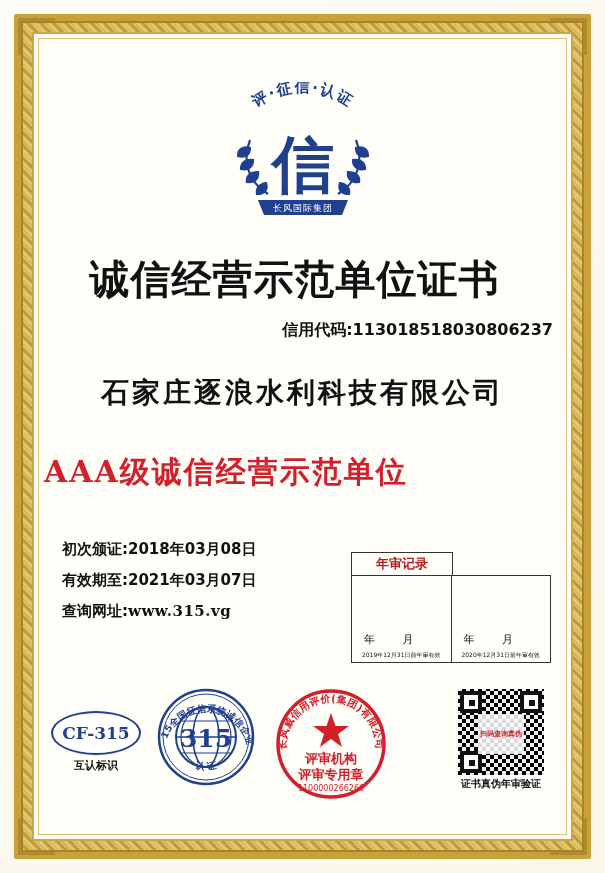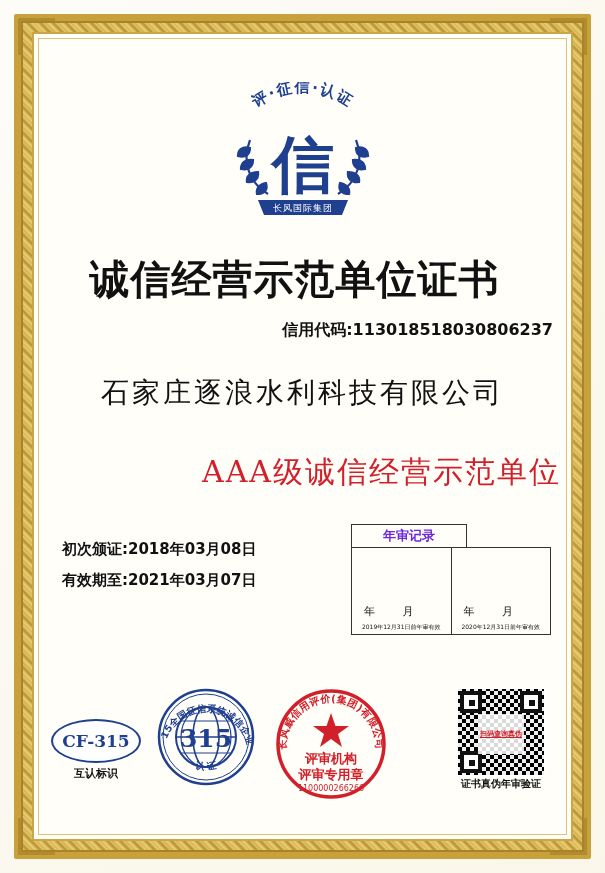--- a/index.html
+++ b/index.html
@@ -79,50 +79,51 @@
   }
   .credit-code{
     position:absolute;right:8px;top:268px;
     font-size:16px;font-weight:bold;color:#111;
     letter-spacing:0px;
     margin-top:8px;
   }
   .company{
     position:absolute;left:0;right:0;top:330px;
     text-align:center;
-    font-size:28px;font-weight:normal;color:#111;
+    font-size:28px;font-weight:bold;color:#111;
     letter-spacing:3px;
   }
   .award{
     position:absolute;left:0;right:0;top:408px;
-    text-align:right;
-    font-size:30px;font-weight:normal;color:#d2202a;
+    text-align:left;
+    font-size:30px;font-weight:bold;color:#d2202a;
     letter-spacing:2px;
   }
   .award .lat{font-family:"DejaVu Serif", serif;}
 
   
   .details{
     position:absolute;left:18px;top:490px;
     font-size:15px;color:#111;line-height:31px;
     font-weight:bold;
   }
   .details div{white-space:nowrap;}
   .details .lat{font-family:"DejaVu Serif", serif;letter-spacing:0.5px;}
 
   
   .review-box{
     position:absolute;right:10px;top:480px;
     width:200px;
   }
   .review-title{
-    font-size:13px;font-weight:bold;color:#6d28d9;
+    font-size:13px;font-weight:bold;color:#b91c1c;
     border:1px solid #333;border-bottom:none;
-    width:82px;text-align:center;padding:2px 16px;
+    width:82px;text-align:center;padding:2px 9px;
     background:#fffef9;
+    margin-top:28px;
   }
   .review-grid{
     border:1px solid #333;
     display:flex;height:86px;
     background:#fffef9;
   }
   .review-cell{
     flex:1;position:relative;
   }
   .review-cell + .review-cell{border-left:1px solid #333;}
@@ -138,21 +139,21 @@
 
   
   .seals{
     position:absolute;left:0;right:0;bottom:6px;height:140px;
   }
   .seal{position:absolute;text-align:center;}
   .seal-caption{
     font-size:11px;color:#111;margin-top:3px;font-weight:bold;
   }
 
-  .cf-badge{left:6px;top:36px;width:92px;}
+  .cf-badge{left:6px;top:28px;width:92px;}
   .cf-oval{
     width:86px;height:40px;border:2px solid #1f3f8f;border-radius:50%;
     display:flex;align-items:center;justify-content:center;
     color:#1f3f8f;font-family:"DejaVu Serif",serif;font-weight:bold;font-size:17px;
     background:#fff;
     margin:0 auto;
   }
 
   .globe-seal{left:112px;top:4px;width:100px;}
   .gov-seal{left:228px;top:2px;width:118px;}
@@ -174,21 +175,21 @@
   .qr-box .finder.a{left:2px;top:2px;}
   .qr-box .finder.b{right:2px;top:2px;}
   .qr-box .finder.c{left:2px;bottom:2px;}
   .qr-box .finder i{
     position:absolute;left:5px;top:5px;width:6px;height:6px;background:#111;
     display:block;
   }
   .qr-red{
     position:absolute;left:50%;top:52%;transform:translate(-50%,-50%);
     background:rgba(255,255,255,0.85);color:#d2202a;font-size:7px;
-    padding:15px 2px;white-space:nowrap;font-weight:bold;text-decoration:underline;
+    padding:15px 2px;white-space:nowrap;font-weight:bold;
   }
   .mark-caption{font-size:10px;font-weight:bold;color:#111;}
 </style>
 </head>
 <body>
 
 <div class="certificate">
   <div class="frame-outer"></div>
   <div class="corner tl"></div>
   <div class="corner tr"></div>
@@ -241,20 +242,23 @@
     <div class="award">
       <span class="lat">AAA</span><span>级诚信经营示范单位</span>
     </div>
 
     <div class="details">
       <div>
         <span>初次颁证:</span><span>2018年03月08日</span>
       </div>
       <div>
         <span>有效期至:</span><span>2021年03月07日</span>
+      </div>
+      <div>
+        <span>查询网址:</span><span class="lat">www.315.vg</span>
       </div>
     </div>
 
     <div class="review-box">
       <div class="review-title">年审记录</div>
       <div class="review-grid">
         <div class="review-cell">
           <div class="cell-ym">年 月</div>
           <div class="cell-note">2019年12月31日前年审有效</div>
         </div>

